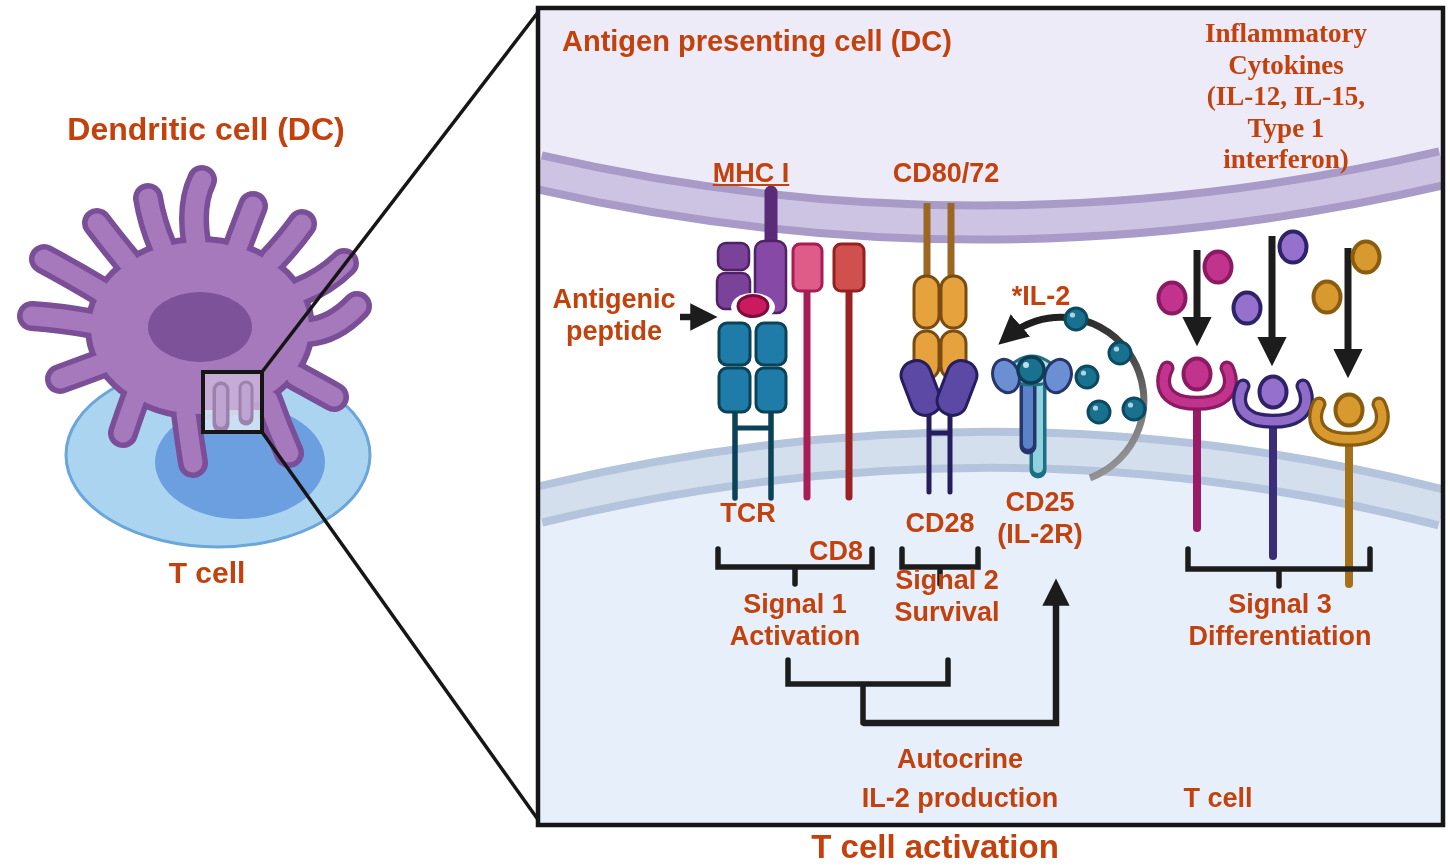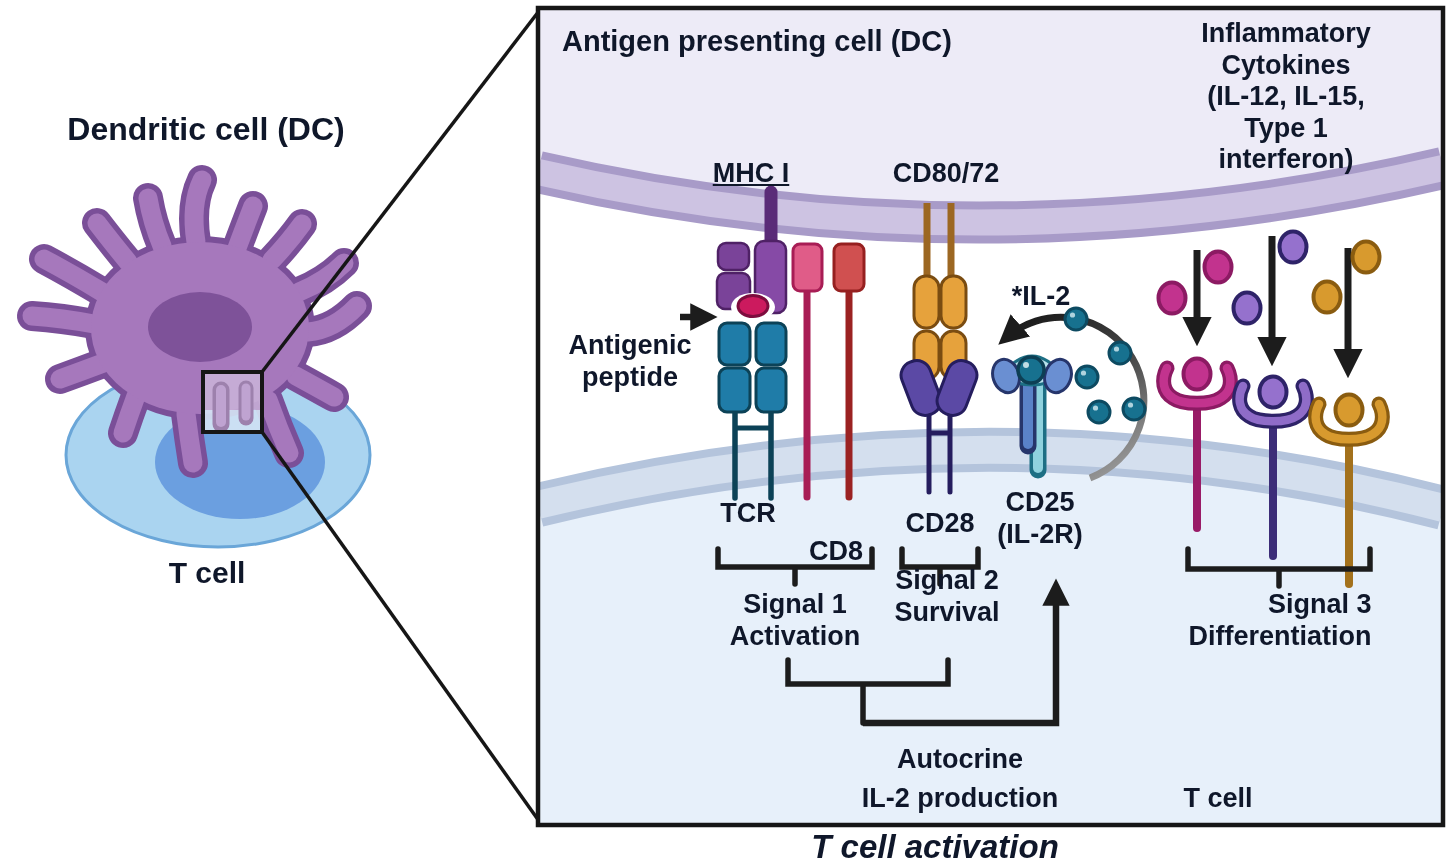--- a/index.html
+++ b/index.html
@@ -1,19 +1,19 @@
 <!DOCTYPE html>
 <html><head>
 <meta charset="utf-8">
 <style>
   html,body{margin:0;padding:0;background:#ffffff;}
   .stage{position:relative;width:1450px;height:868px;background:#ffffff;overflow:hidden;
          font-family:"Liberation Sans",sans-serif;}
   .stage svg{position:absolute;left:0;top:0;}
-  .lbl{position:absolute;font-weight:700;color:#0f172a;white-space:pre-line;text-align:center;
+  .lbl{position:absolute;font-weight:700;color:#c2410c;white-space:pre-line;text-align:center;
        transform:translateX(-50%);line-height:1.17;font-size:27px;
        font-family:"Liberation Sans",sans-serif;}
   .lbl.left-anchor{transform:none;text-align:left;}
 </style>
 </head>
 <body>
 
 <div class="stage">
 <svg width="1450" height="868" viewBox="0 0 1450 868">
   <defs>
@@ -211,38 +211,38 @@
       <path d="M863,723 H1056 V588" stroke="#1c1c1c" stroke-width="6.5" fill="none" marker-end="url(#ah)"></path>
     </g>
     <rect x="538" y="8" width="905" height="817" fill="none" stroke="#161616" stroke-width="4.5"></rect>
   </g>
 </svg>
 
 <div class="lbl" style="left:206px;top:111px;font-size:32px;">Dendritic cell (DC)</div>
 <div class="lbl" style="left:207px;top:555px;font-size:30px;">T cell</div>
 
 <div class="lbl left-anchor" style="left:562px;top:25px;font-size:29px;">Antigen presenting cell (DC)</div>
-<div class="lbl" style="left:1286px;top:18px;">Inflammatory
+<div class="lbl" style="left:1286px;top:18px;font-family:Liberation Serif, serif;">Inflammatory
 Cytokines
 (IL-12, IL-15,
 Type 1 interferon)</div>
 <div class="lbl" style="left:751px;top:158px;text-decoration:underline;">MHC I</div>
 <div class="lbl" style="left:946px;top:158px;">CD80/72</div>
-<div class="lbl" style="left:630px;top:284px;margin-top:46px;">Antigenic
+<div class="lbl" style="left:614px;top:284px;">Antigenic
 peptide</div>
 <div class="lbl" style="left:1041px;top:281px;">*IL-2</div>
 <div class="lbl" style="left:748px;top:498px;">TCR</div>
 <div class="lbl" style="left:836px;top:498px;margin-top:38px;">CD8</div>
 <div class="lbl" style="left:940px;top:508px;">CD28</div>
 <div class="lbl" style="left:1040px;top:487px;">CD25
 (IL-2R)</div>
 <div class="lbl" style="left:795px;top:589px;">Signal 1
 Activation</div>
 <div class="lbl" style="left:947px;top:565px;">Signal 2
 Survival</div>
-<div class="lbl" style="left:1280px;top:589px;text-align:right;">Signal 3
+<div class="lbl" style="left:1280px;top:589px;">Signal 3
 Differentiation</div>
 <div class="lbl" style="left:960px;top:740px;line-height:1.45;">Autocrine
 IL-2 production</div>
 <div class="lbl" style="left:1218px;top:783px;">T cell</div>
 
-<div class="lbl" style="left:935px;top:828px;font-size:33px;font-style:italic;">T cell activation</div>
+<div class="lbl" style="left:935px;top:828px;font-size:33px;">T cell activation</div>
 </div>
 
 </body></html>

